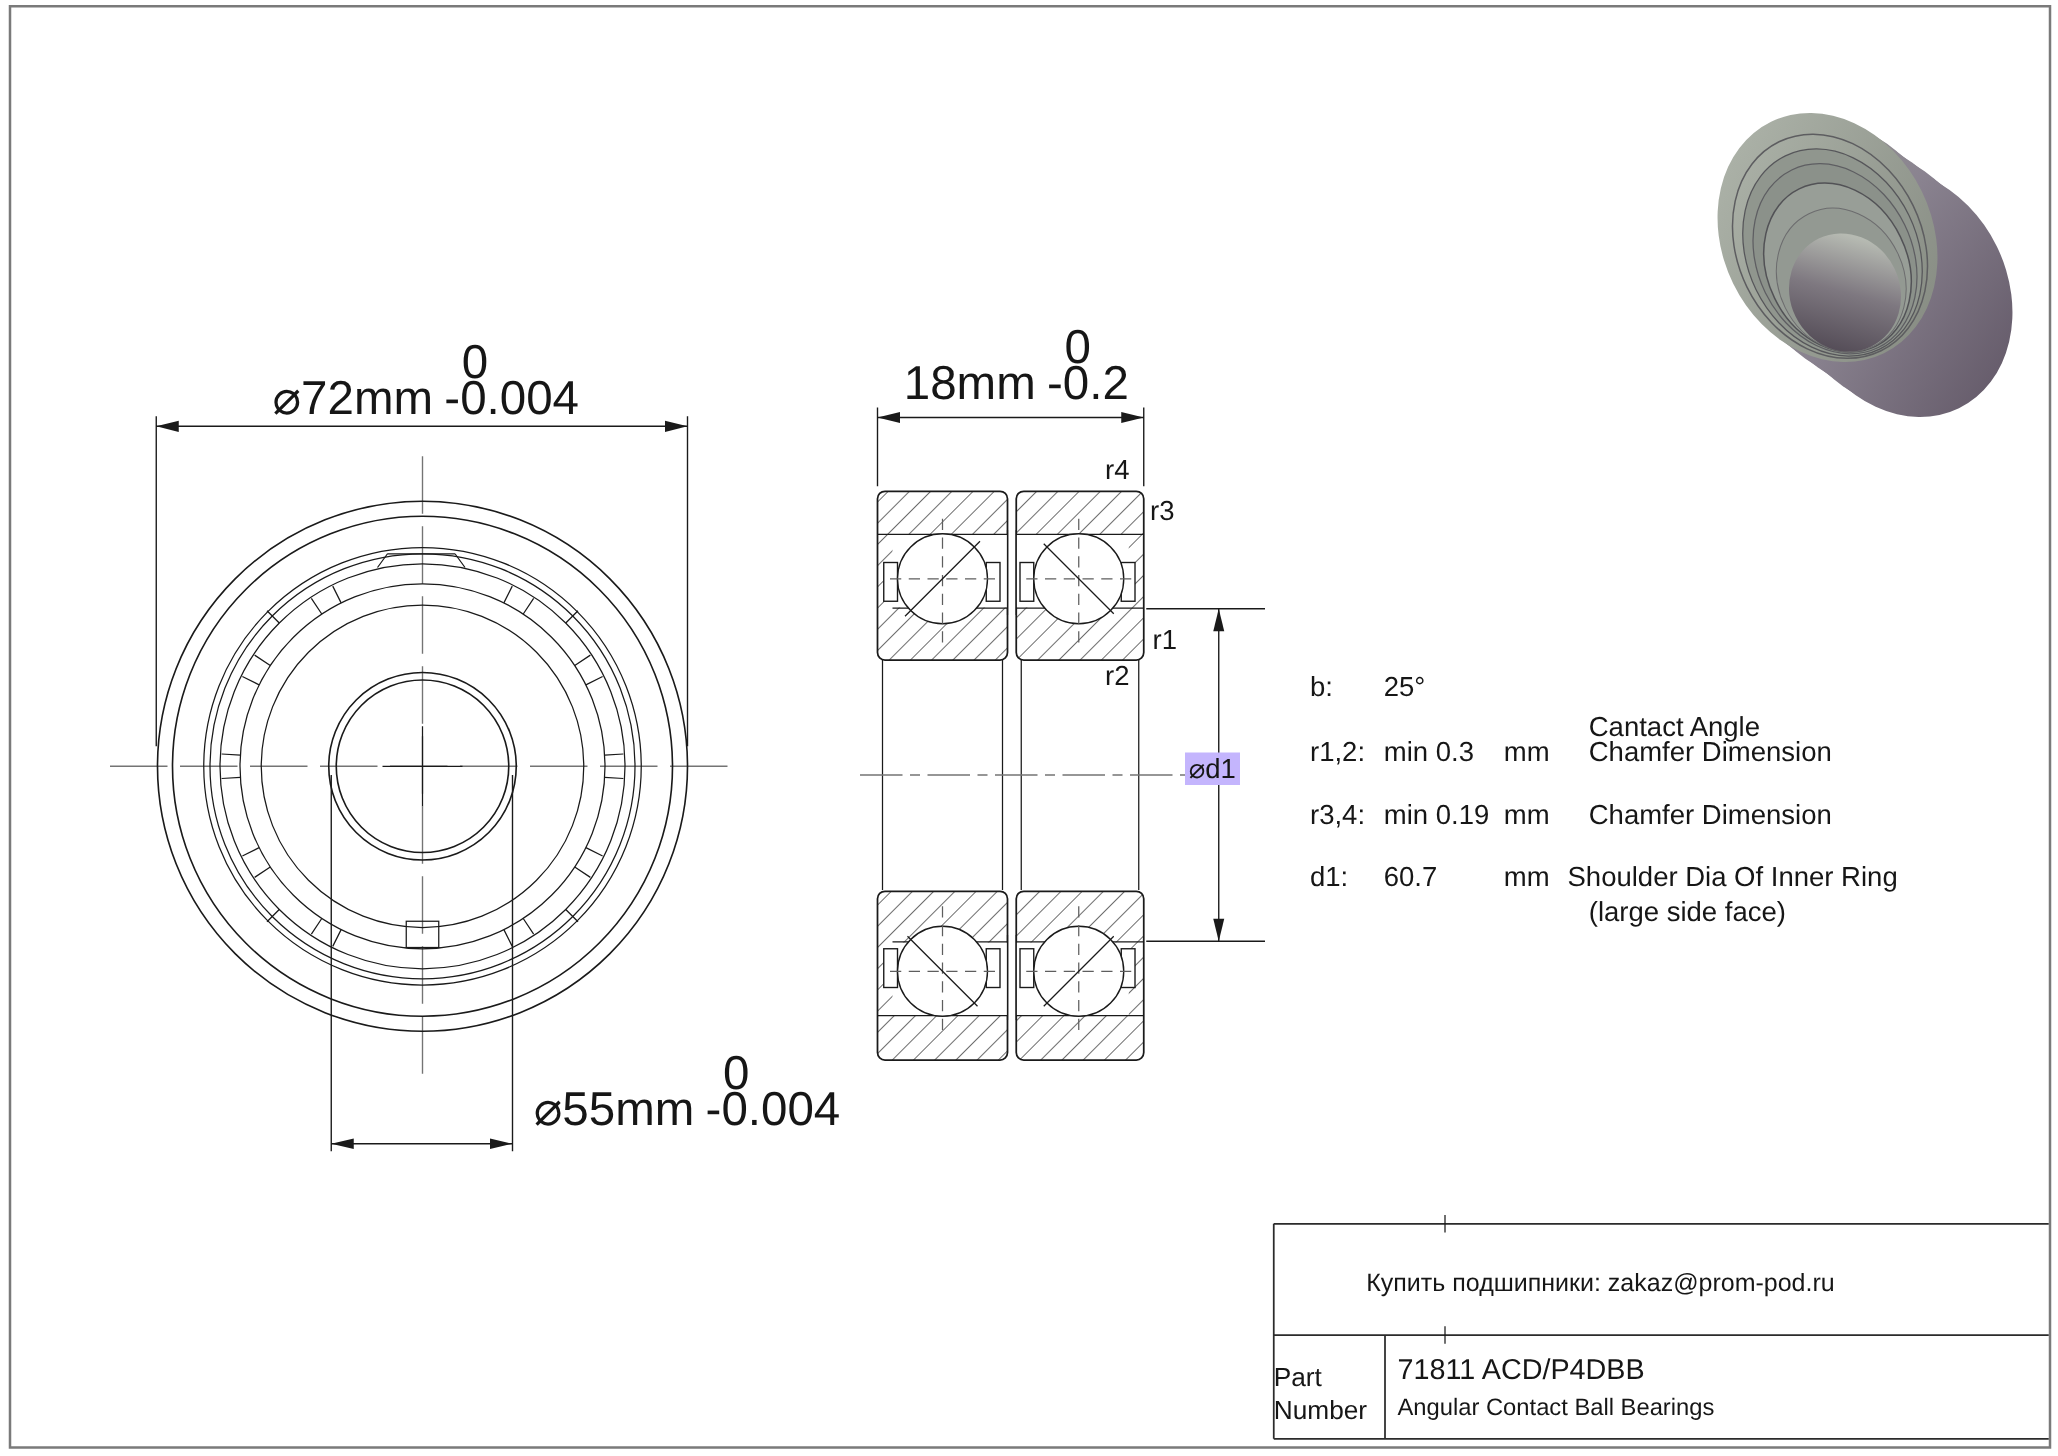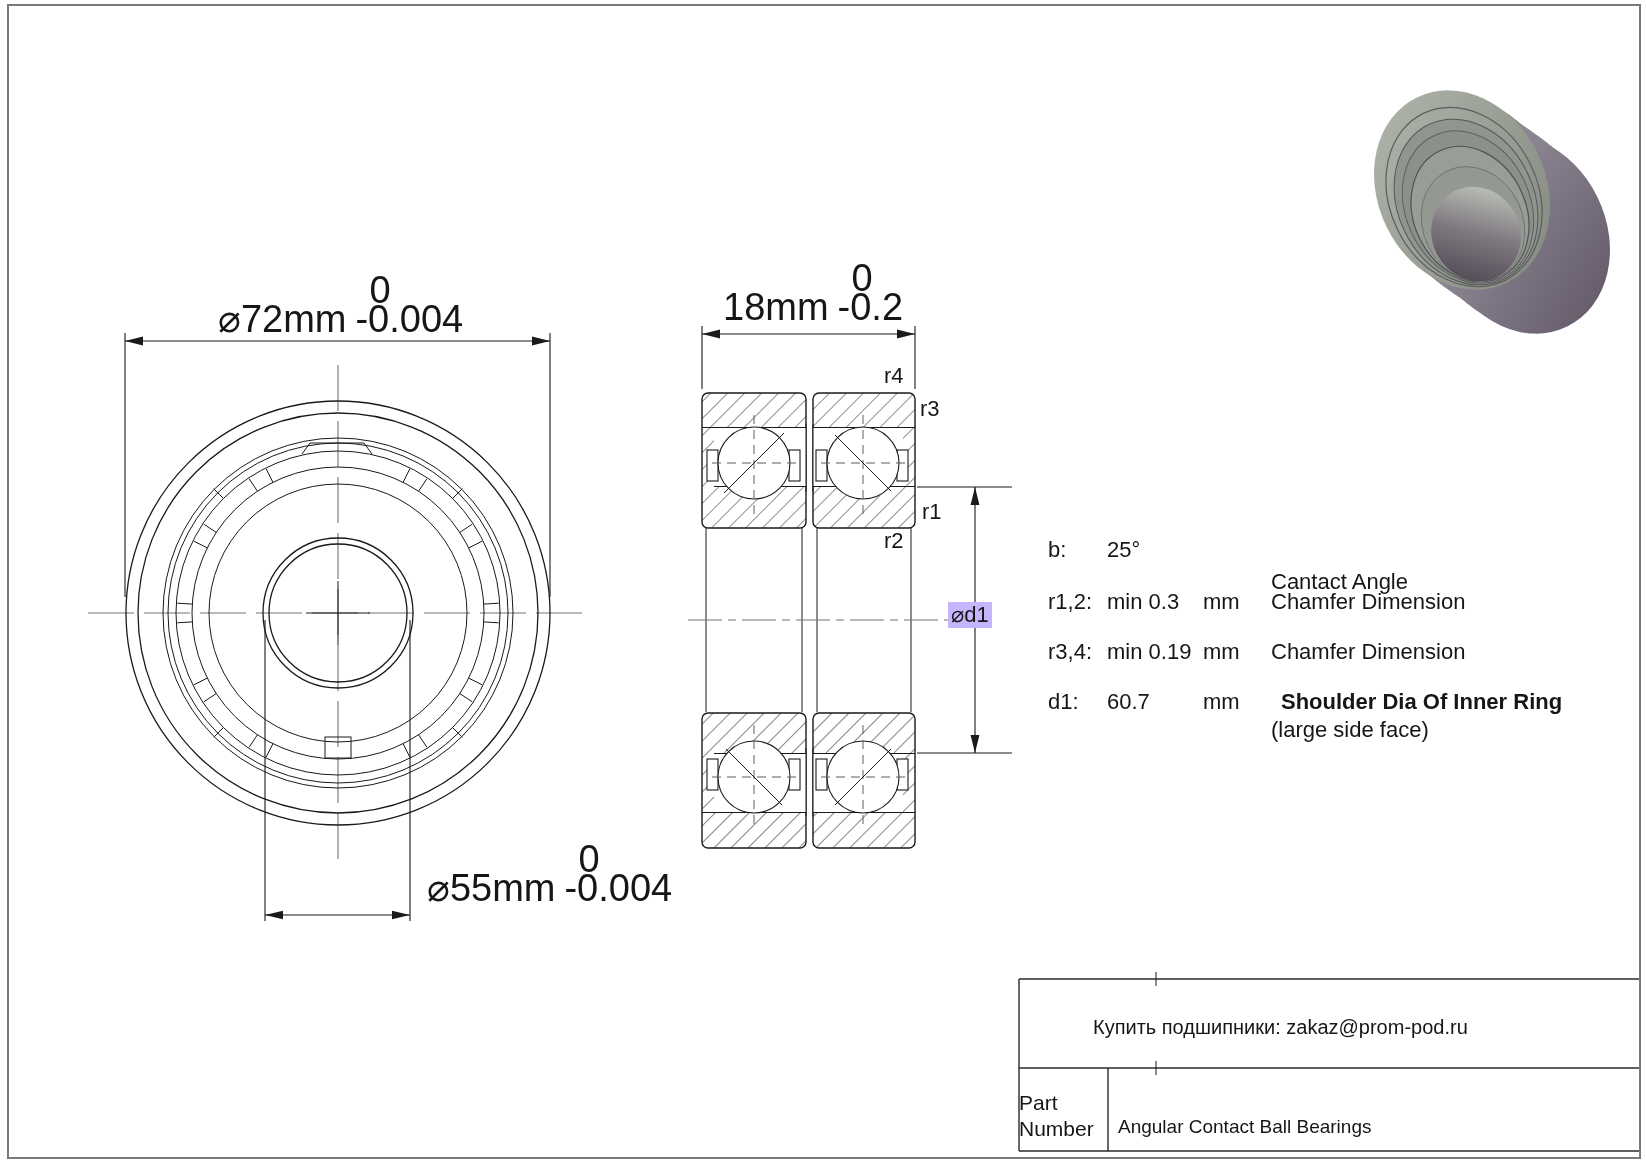--- a/index.html
+++ b/index.html
@@ -225,20 +225,21 @@
 <div class="spec" style="left:1271px;top:590px;">Chamfer Dimension</div>
 
 <div class="spec" style="left:1048px;top:640px;">r3,4:</div>
 <div class="spec" style="left:1107px;top:640px;">min 0.19</div>
 <div class="spec" style="left:1203px;top:640px;">mm</div>
 <div class="spec" style="left:1271px;top:640px;">Chamfer Dimension</div>
 
 <div class="spec" style="left:1048px;top:690px;">d1:</div>
 <div class="spec" style="left:1107px;top:690px;">60.7</div>
 <div class="spec" style="left:1203px;top:690px;">mm</div>
-<div class="spec" style="left:1281px;top:690px;font-weight:bold;">Shoulder Dia Of Inner Ring</div>
+<div class="spec" style="left:1254px;top:690px;">Shoulder Dia Of Inner Ring</div>
 <div class="spec" style="left:1271px;top:718px;">(large side face)</div>
 
 <div class="ttext" style="left:1093px;top:1016px;width:340px;font-size:20px;">Купить подшипники: zakaz@prom-pod.ru</div>
 <div class="ttext" style="left:1019px;top:1090px;width:77px;font-size:21px;line-height:26px;"><span>Part</span><br><span>Number</span></div>
+<div class="ttext" style="left:1118px;top:1082px;width:360px;font-size:23px;">71811 ACD/P4DBB</div>
 <div class="ttext" style="left:1118px;top:1116px;width:360px;font-size:19px;">Angular Contact Ball Bearings</div>
 
 </div>
 
 </body></html>

